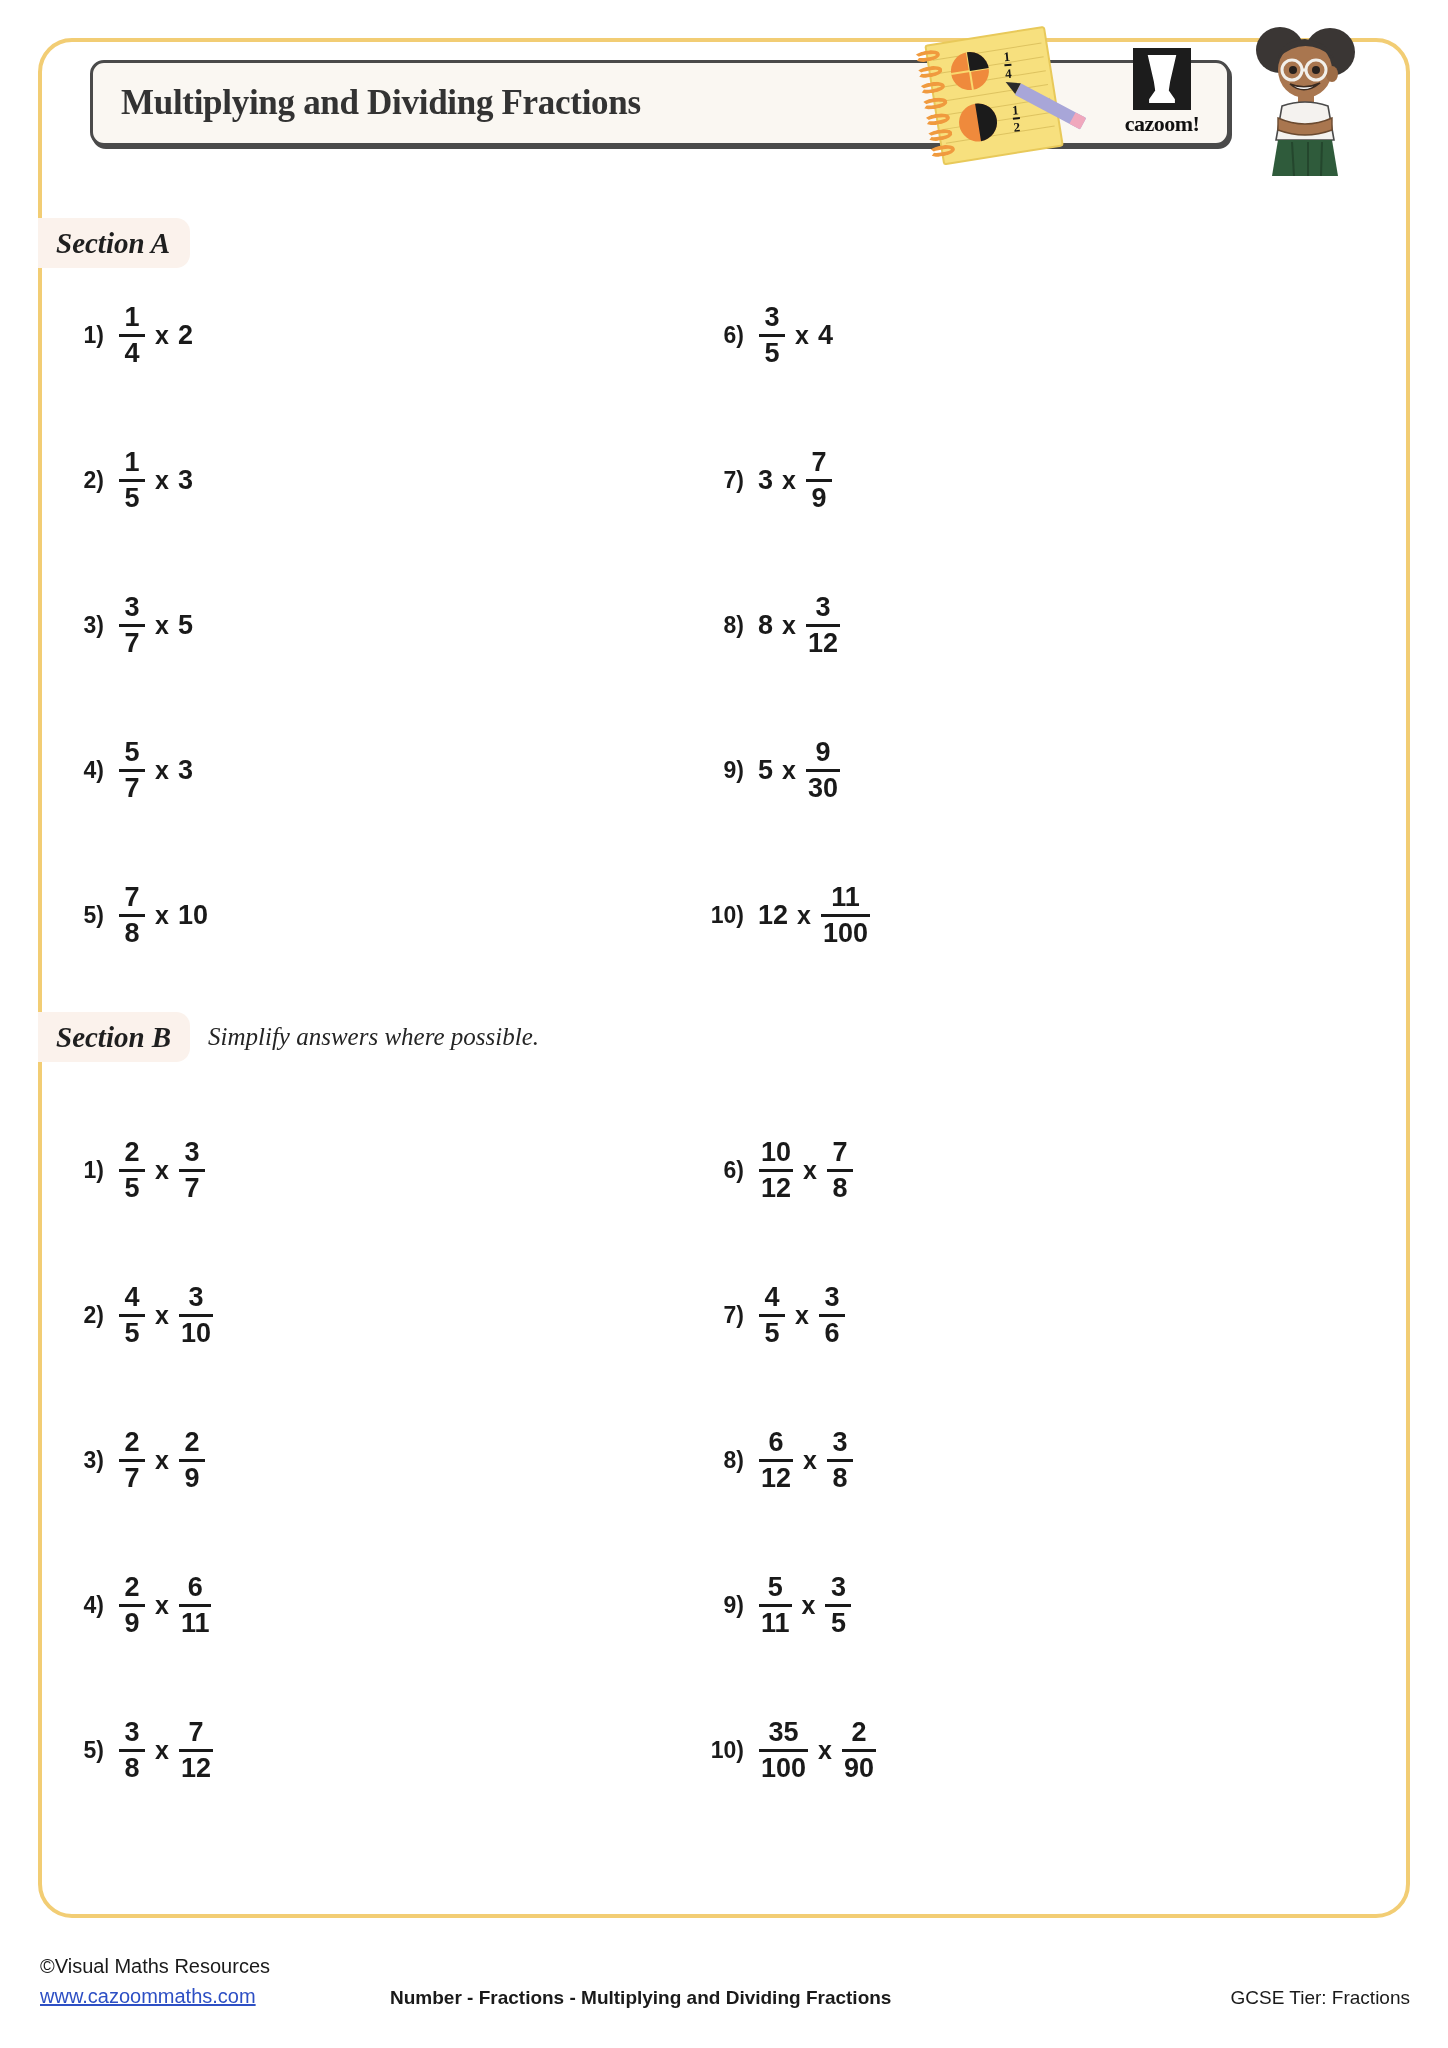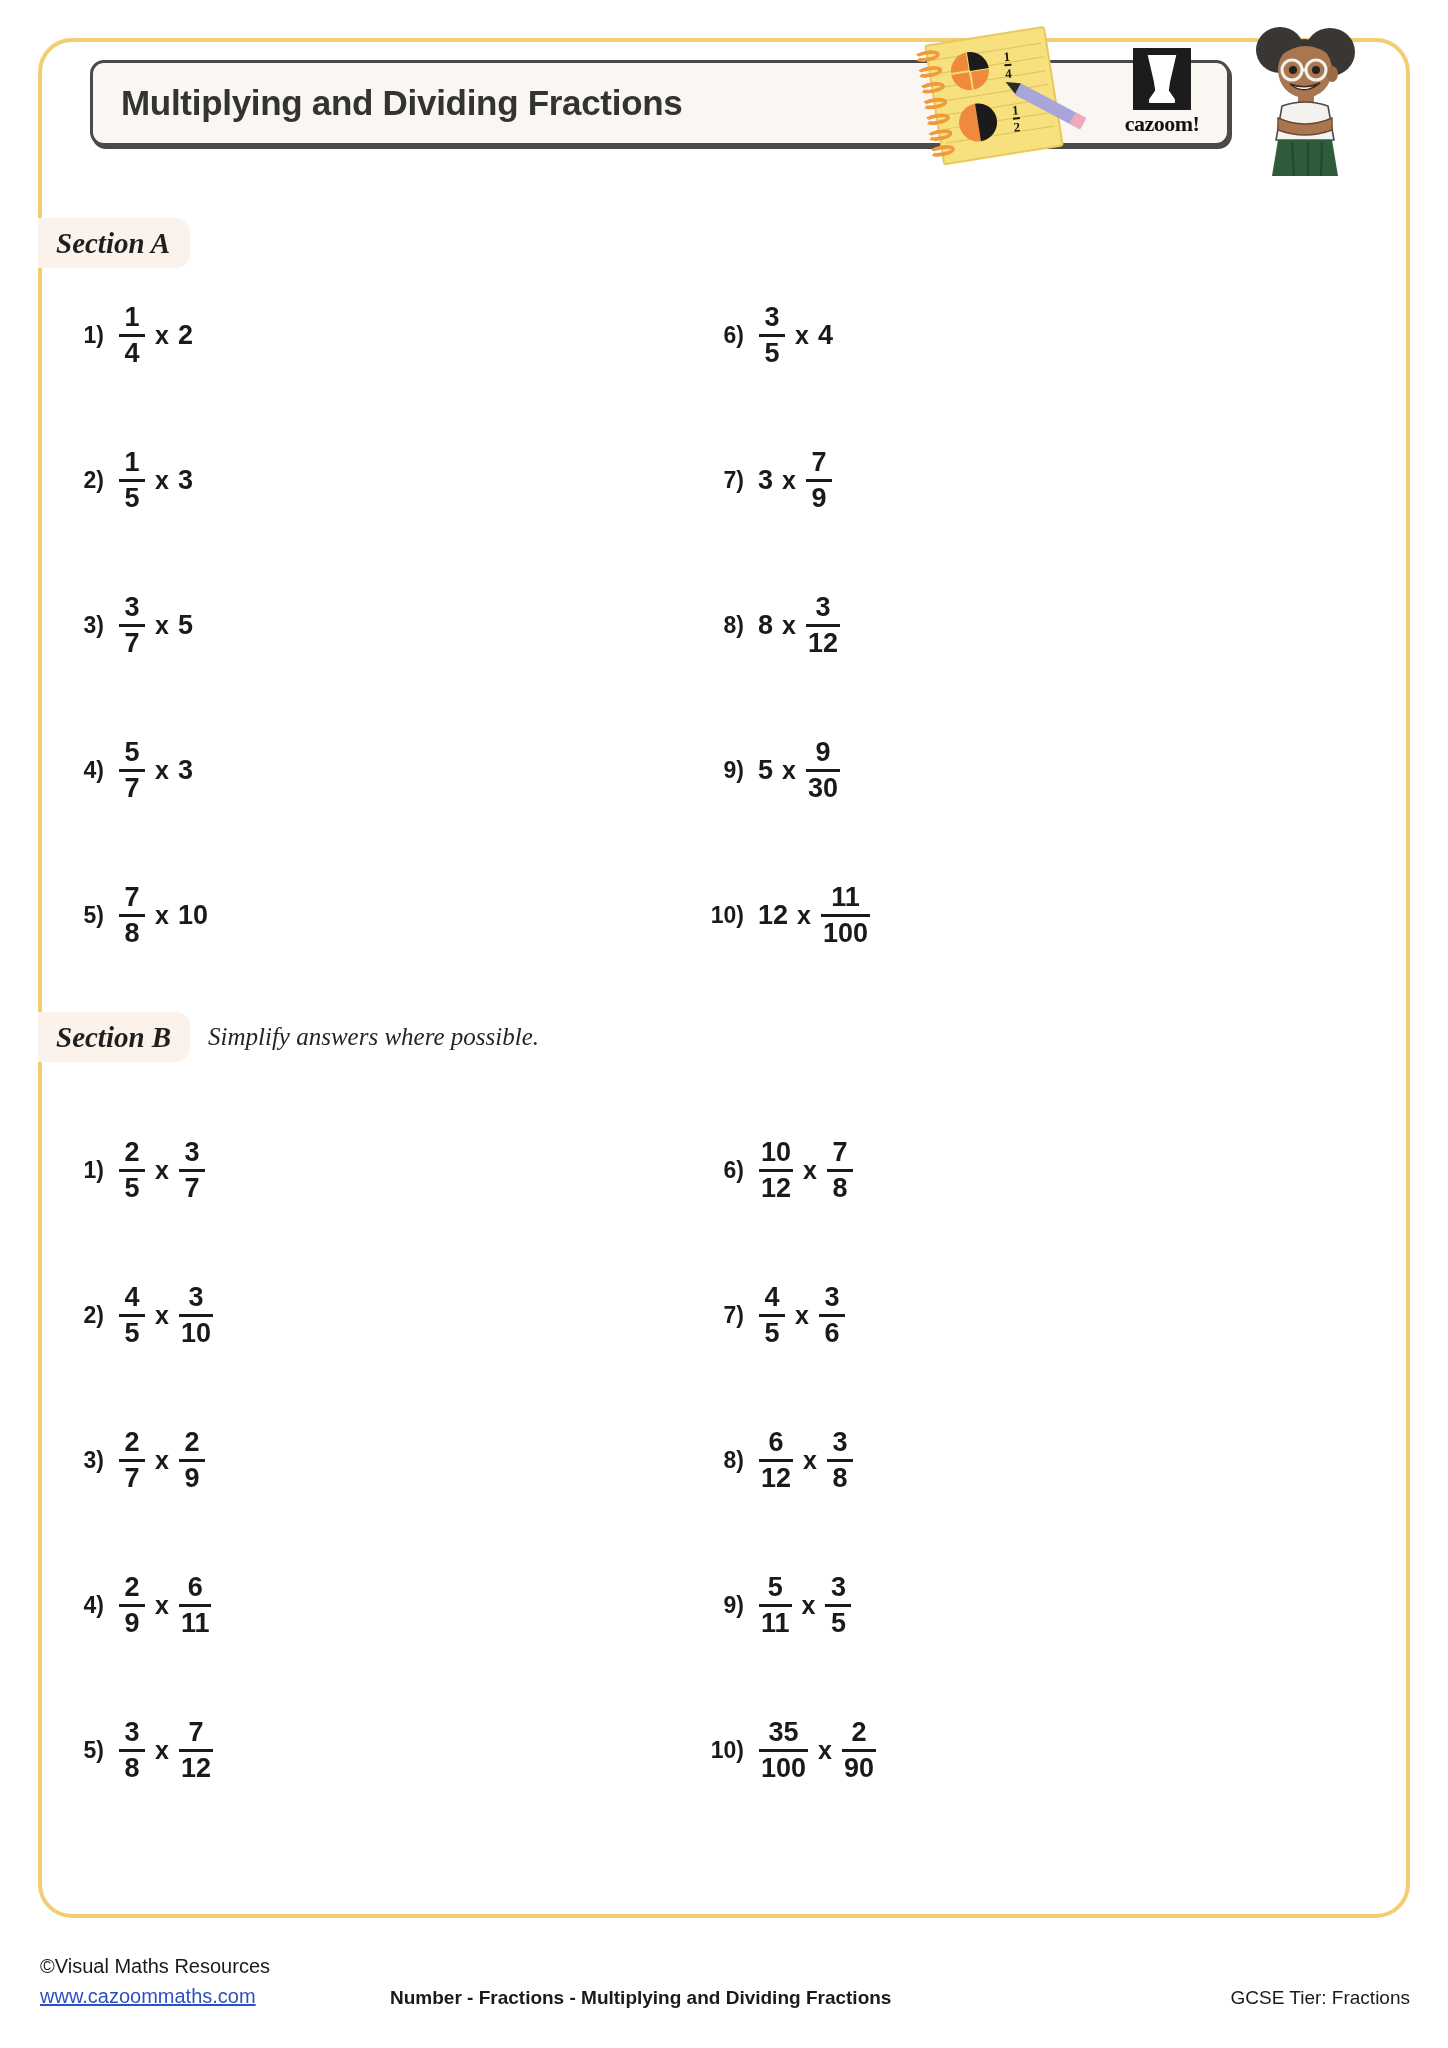--- a/index.html
+++ b/index.html
@@ -44,20 +44,21 @@
   .title-text {
     position: absolute;
     left: 28px;
     top: 50%;
     transform: translateY(-50%);
     font-size: 35px;
     font-weight: bold;
     color: #333333;
     letter-spacing: -0.3px;
     white-space: nowrap;
+    font-family: Liberation Serif, serif;
   }
 
   
   .notepad {
     position: absolute;
     left: 915px;
     top: 36px;
     width: 140px;
     height: 120px;
     transform: rotate(-9deg);

